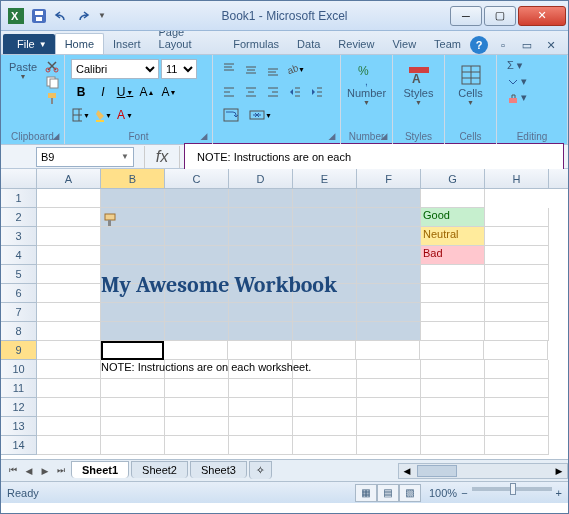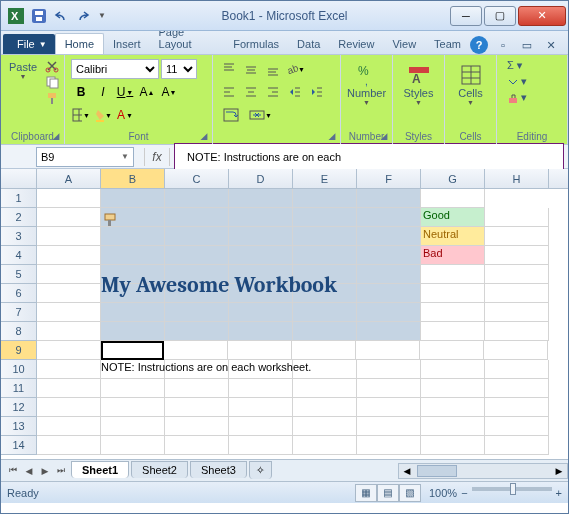--- a/index.html
+++ b/index.html
@@ -18,21 +18,21 @@
 .tabrow { height: 24px; background: linear-gradient(#e6eef8,#d6e3f2); display:flex; align-items:flex-end; padding-left: 2px; border-bottom: 1px solid #b8c8da; }
 .filetab { background:#1e4a7a; color:#fff; font-size:11px; padding: 4px 8px 4px 14px; border-radius: 2px 2px 0 0; cursor:pointer; display:flex; align-items:center; gap:4px; }
 .filetab .dd { font-size:8px; }
 .ribtab { font-size:11px; color:#3a5a7a; padding: 4px 9px; cursor:pointer; }
 .ribtab.active { background:#fff; border:1px solid #b8c8da; border-bottom:none; border-radius:2px 2px 0 0; color:#2a4a6a; }
 .tabrow .helpset { margin-left:auto; display:flex; gap:6px; padding-right:8px; }
 .helpset .hbtn { width:18px; height:18px; border-radius:9px; display:flex; align-items:center; justify-content:center; font-size:11px; cursor:pointer; }
 .helpset .help { background:#2a80d0; color:#fff; font-weight:bold; }
 
 
-.ribbon { height: 90px; background:#bef264; border-bottom:1px solid #b8c8da; display:flex; }
+.ribbon { height: 90px; background:#7dd3fc; border-bottom:1px solid #b8c8da; display:flex; }
 .grp { border-right:1px solid #cdd9e6; padding: 4px 6px 2px 6px; display:flex; flex-direction:column; position:relative; }
 .grp .glabel { font-size:10px; color:#5a7090; text-align:center; margin-top:auto; padding-top:2px; }
 .grp .dlaunch { position:absolute; right:2px; bottom:2px; width:12px; height:12px; font-size:9px; color:#5a7090; cursor:pointer; display:flex; align-items:center; justify-content:center; }
 
 .clipgrp { width:64px; }
 .clipgrp .row { display:flex; gap:4px; }
 .clipgrp .paste { display:flex; flex-direction:column; align-items:center; cursor:pointer; padding:2px; }
 .clipgrp .paste .icn { width:28px; height:28px; }
 .clipgrp .side { display:flex; flex-direction:column; gap:2px; }
 .clipgrp .side .sbtn { width:18px; height:16px; cursor:pointer; display:flex; align-items:center; justify-content:center; }
@@ -55,21 +55,21 @@
 .numgrp .big .lbl, .stylgrp .big .lbl, .cellgrp .big .lbl { font-size:11px; color:#3a5a7a; }
 
 .editgrp { flex:1; }
 .editgrp .r { display:flex; gap:4px; align-items:center; margin-bottom:3px; padding-left:4px; }
 .editgrp .eb { font-size:11px; color:#3a5a7a; cursor:pointer; display:flex; align-items:center; gap:2px; }
 
 
 .fbar { height:24px; border-bottom:1px solid #b8c8da; display:flex; align-items:center; background:#eef3f9; }
 .namebox { width:98px; height:20px; margin:0 10px 0 35px; border:1px solid #9ab0c8; background:#fff; display:flex; align-items:center; padding:0 4px; font-size:11px; }
 .namebox .dd { margin-left:auto; font-size:8px; color:#666; }
-.fx { width:26px; font-style:italic; font-size:12px; color:#555; text-align:center; border-left:1px solid #ccc; border-right:1px solid #ccc; padding:2px 0; }
+.fx { width:36px; font-style:italic; font-size:16px; color:#555; text-align:center; border-left:1px solid #ccc; border-right:1px solid #ccc; padding:2px 0; }
 .formula { flex:1; height:28px; border:1px solid #701a75; background:#fff; margin:0 4px; padding:0 12px; font-size:11px; display:flex; align-items:center; }
 
 
 .gridwrap { height: 290px; display:flex; flex-direction:column; position:relative; }
 .colhdr { display:flex; height:20px; background:linear-gradient(#f4f7fb,#e2e9f2); border-bottom:1px solid #b0c0d0; }
 .colhdr .corner { width:36px; border-right:1px solid #b0c0d0; }
 .colhdr .ch { width:64px; text-align:center; font-size:11px; color:#3a5a7a; border-right:1px solid #b0c0d0; display:flex; align-items:center; justify-content:center; cursor:pointer; }
 .colhdr .ch.sel { background:#ffe08a; }
 .rows { flex:1; overflow:hidden; position:relative; }
 .row { display:flex; height:19px; }

